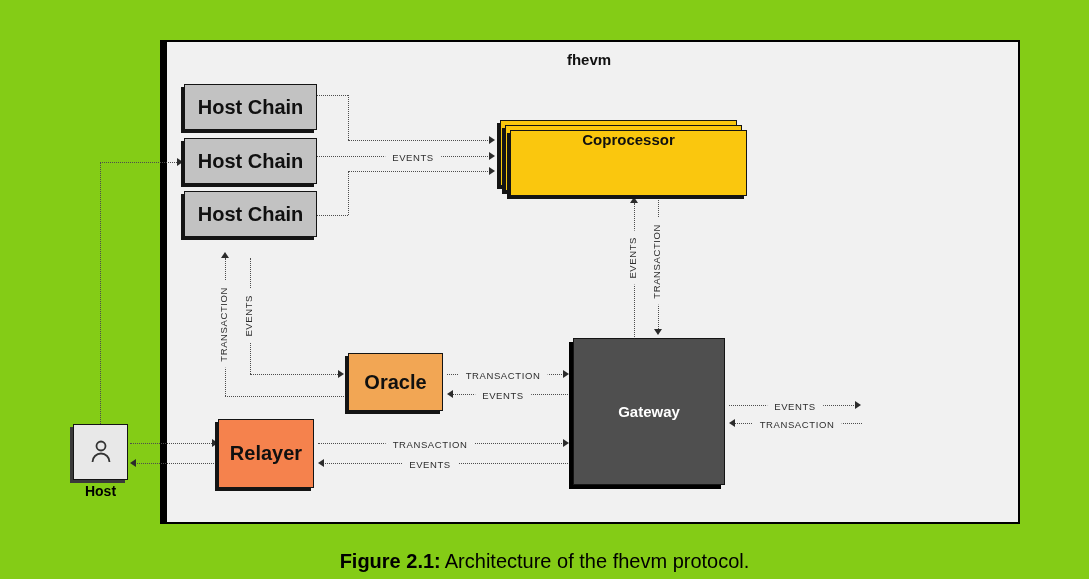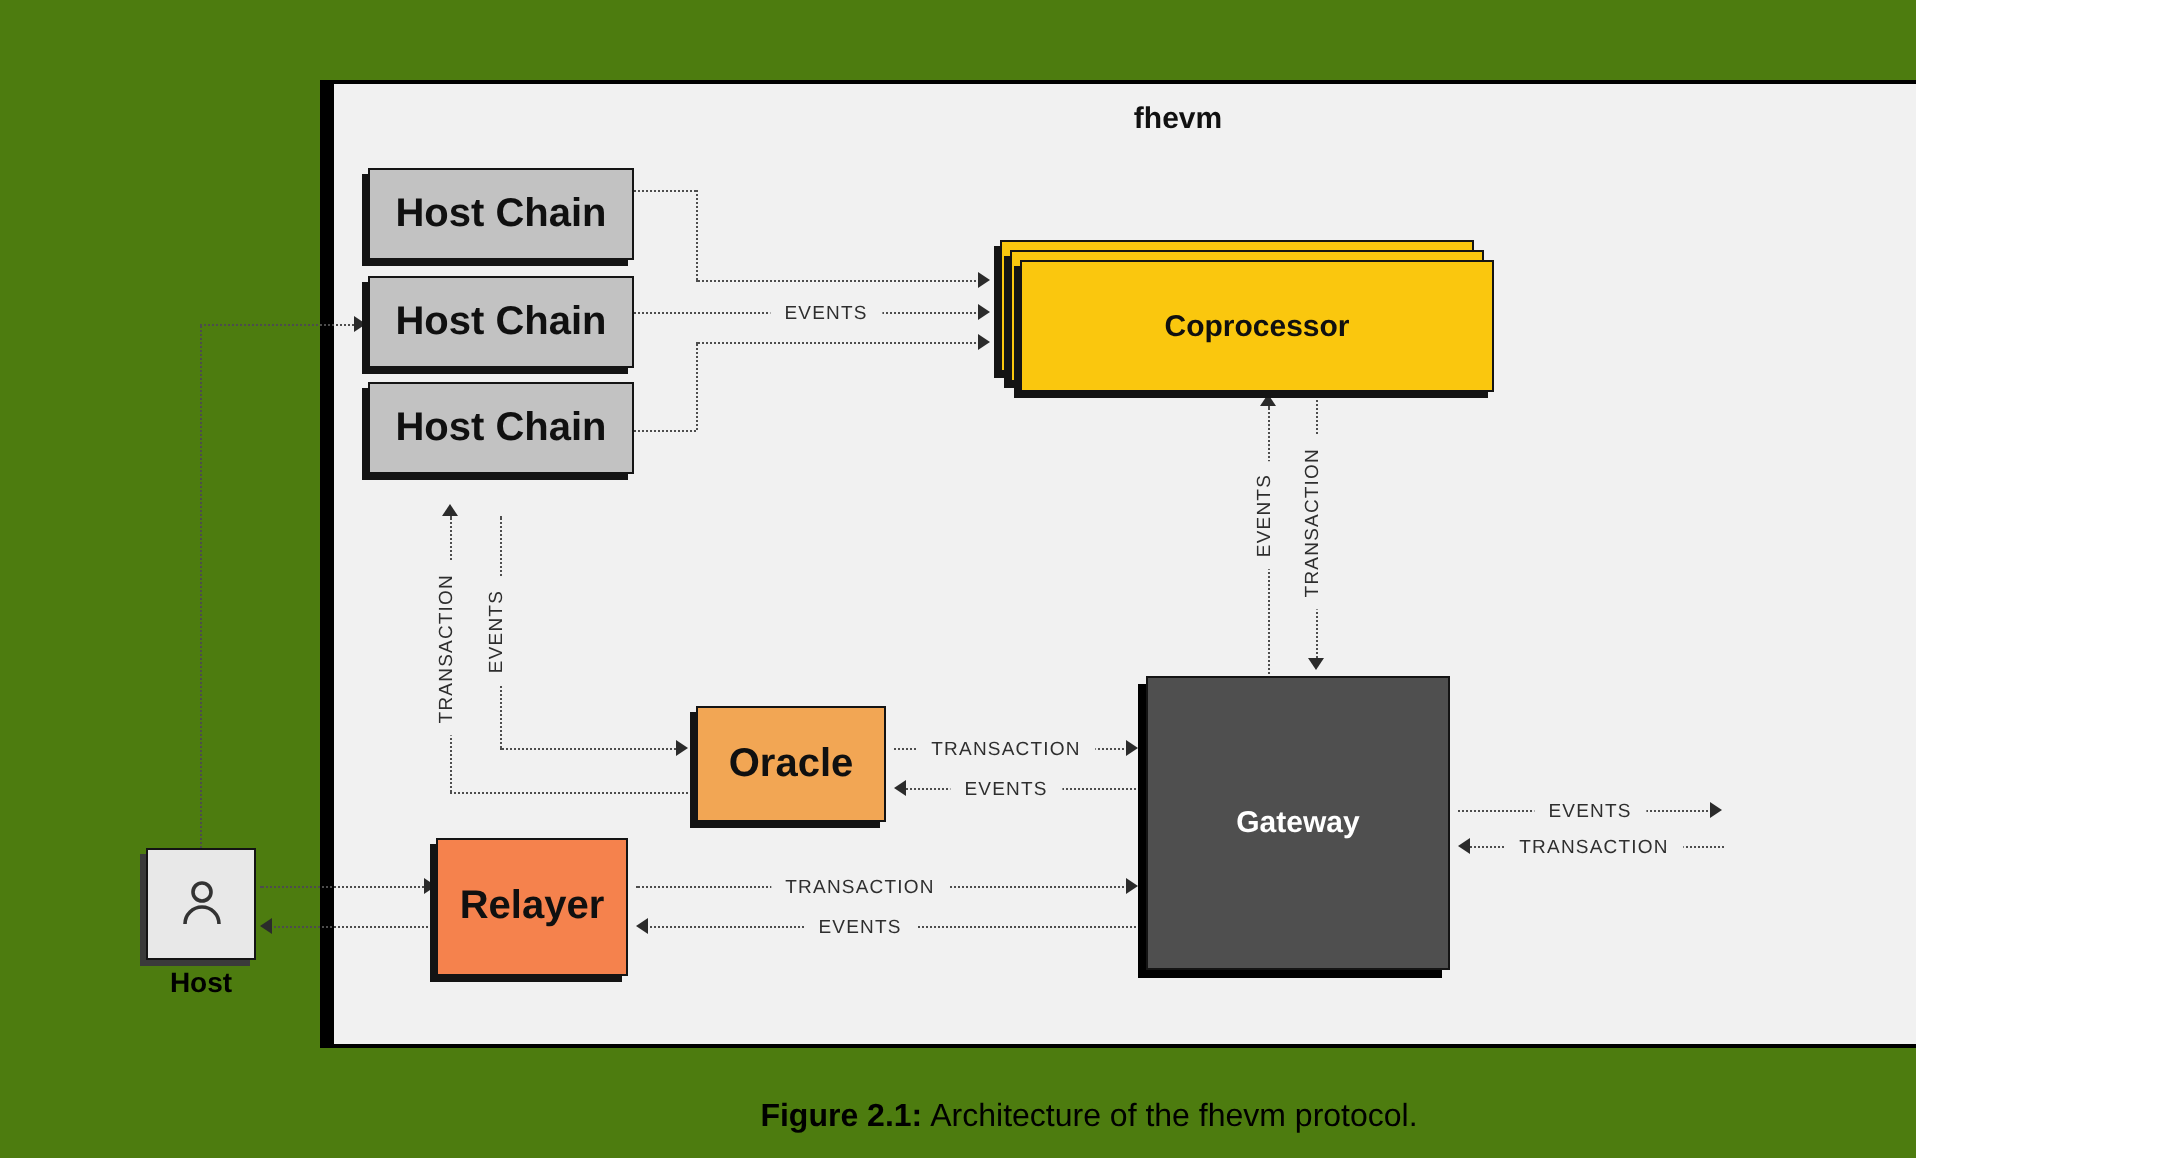--- a/index.html
+++ b/index.html
@@ -1,17 +1,17 @@
 <!DOCTYPE html>
 <html style="--c-container-bg: #F1F1F1; --c-host-chain: #C2C2C2; --c-coprocessor: #FAC70E; --c-oracle: #F2A654; --c-relayer: #F5824D; --c-gateway: #4F4F4F; --c-kms: #FAF3CD; --c-user: #E8E8E8;"><head>
 <meta charset="utf-8">
 <style>
   html,body{margin:0;padding:0;background:#ffffff;}
   .canvas{
-    position:relative;width:958px;height:579px;background:#4d7c0f;
+    position:relative;width:1089px;height:579px;background:#84cc16;
     font-family:"Liberation Sans","DejaVu Sans",sans-serif;overflow:hidden;
   }
   
   .fhevm-box{
     position:absolute;left:160px;top:40px;width:851px;height:480px;
     background:var(--c-container-bg,#F1F1F1);
     border:2px solid #000;border-left:7px solid #000;z-index:0;
   }
   .fhevm-title{
     position:absolute;left:160px;top:51px;width:858px;text-align:center;
@@ -30,21 +30,21 @@
   .gateway{left:573px;top:338px;width:152px;height:147px;background:var(--c-gateway,#4F4F4F);
     color:#fff;font-size:15px;box-shadow:-4px 4px 0 #000;}
   
   .stack{position:absolute;z-index:2;}
   .stack .card{
     position:absolute;inset:0;border:1.5px solid #141414;
     box-shadow:-3px 3px 0 #141414;box-sizing:border-box;
   }
   .stack .b2{transform:translate(-10px,-10px);}
   .stack .b1{transform:translate(-5px,-5px);}
-  .stack .front{display:flex;align-items:center;justify-content:center;
+  .stack .front{display:flex;justify-content:center;
     font-weight:bold;font-size:15px;color:#101010;}
   .coprocessor{left:510px;top:130px;width:237px;height:66px;}
   .coprocessor .card{background:var(--c-coprocessor,#FAC70E);}
   .kms{left:870px;top:388px;width:125px;height:64px;}
   .kms .card{background:var(--c-kms,#FAF3CD);}
   
   .userbox{left:73px;top:424px;width:55px;height:56px;background:var(--c-user,#E8E8E8);
     box-shadow:-3px 3px 0 #3a3a3a;}
   .user-label{position:absolute;left:60px;top:483px;width:81px;text-align:center;
     font-weight:bold;font-size:14px;color:#000;z-index:3;}
@@ -61,21 +61,21 @@
     position:absolute;transform:translate(-50%,-50%);background:var(--c-container-bg,#F1F1F1);
     padding:1px 7px;font-size:9.5px;letter-spacing:.6px;color:#2e2e2e;white-space:nowrap;z-index:3;
   }
   .elabel-v{
     position:absolute;writing-mode:vertical-rl;transform:rotate(180deg);
     background:var(--c-container-bg,#F1F1F1);padding:6px 1px;font-size:9.5px;
     letter-spacing:.6px;color:#2e2e2e;white-space:nowrap;z-index:3;
   }
   
   .caption{position:absolute;left:0;top:550px;width:1089px;text-align:center;
-    font-size:16px;color:#000;}
+    font-size:20px;color:#000;}
   .caption b{margin-right:4px;}
   .user-icon-svg{display:block;}
 </style>
 </head>
 <body>
 
 <div class="canvas">
 
   <div class="fhevm-box"></div>
   <div class="fhevm-title">fhevm</div>

